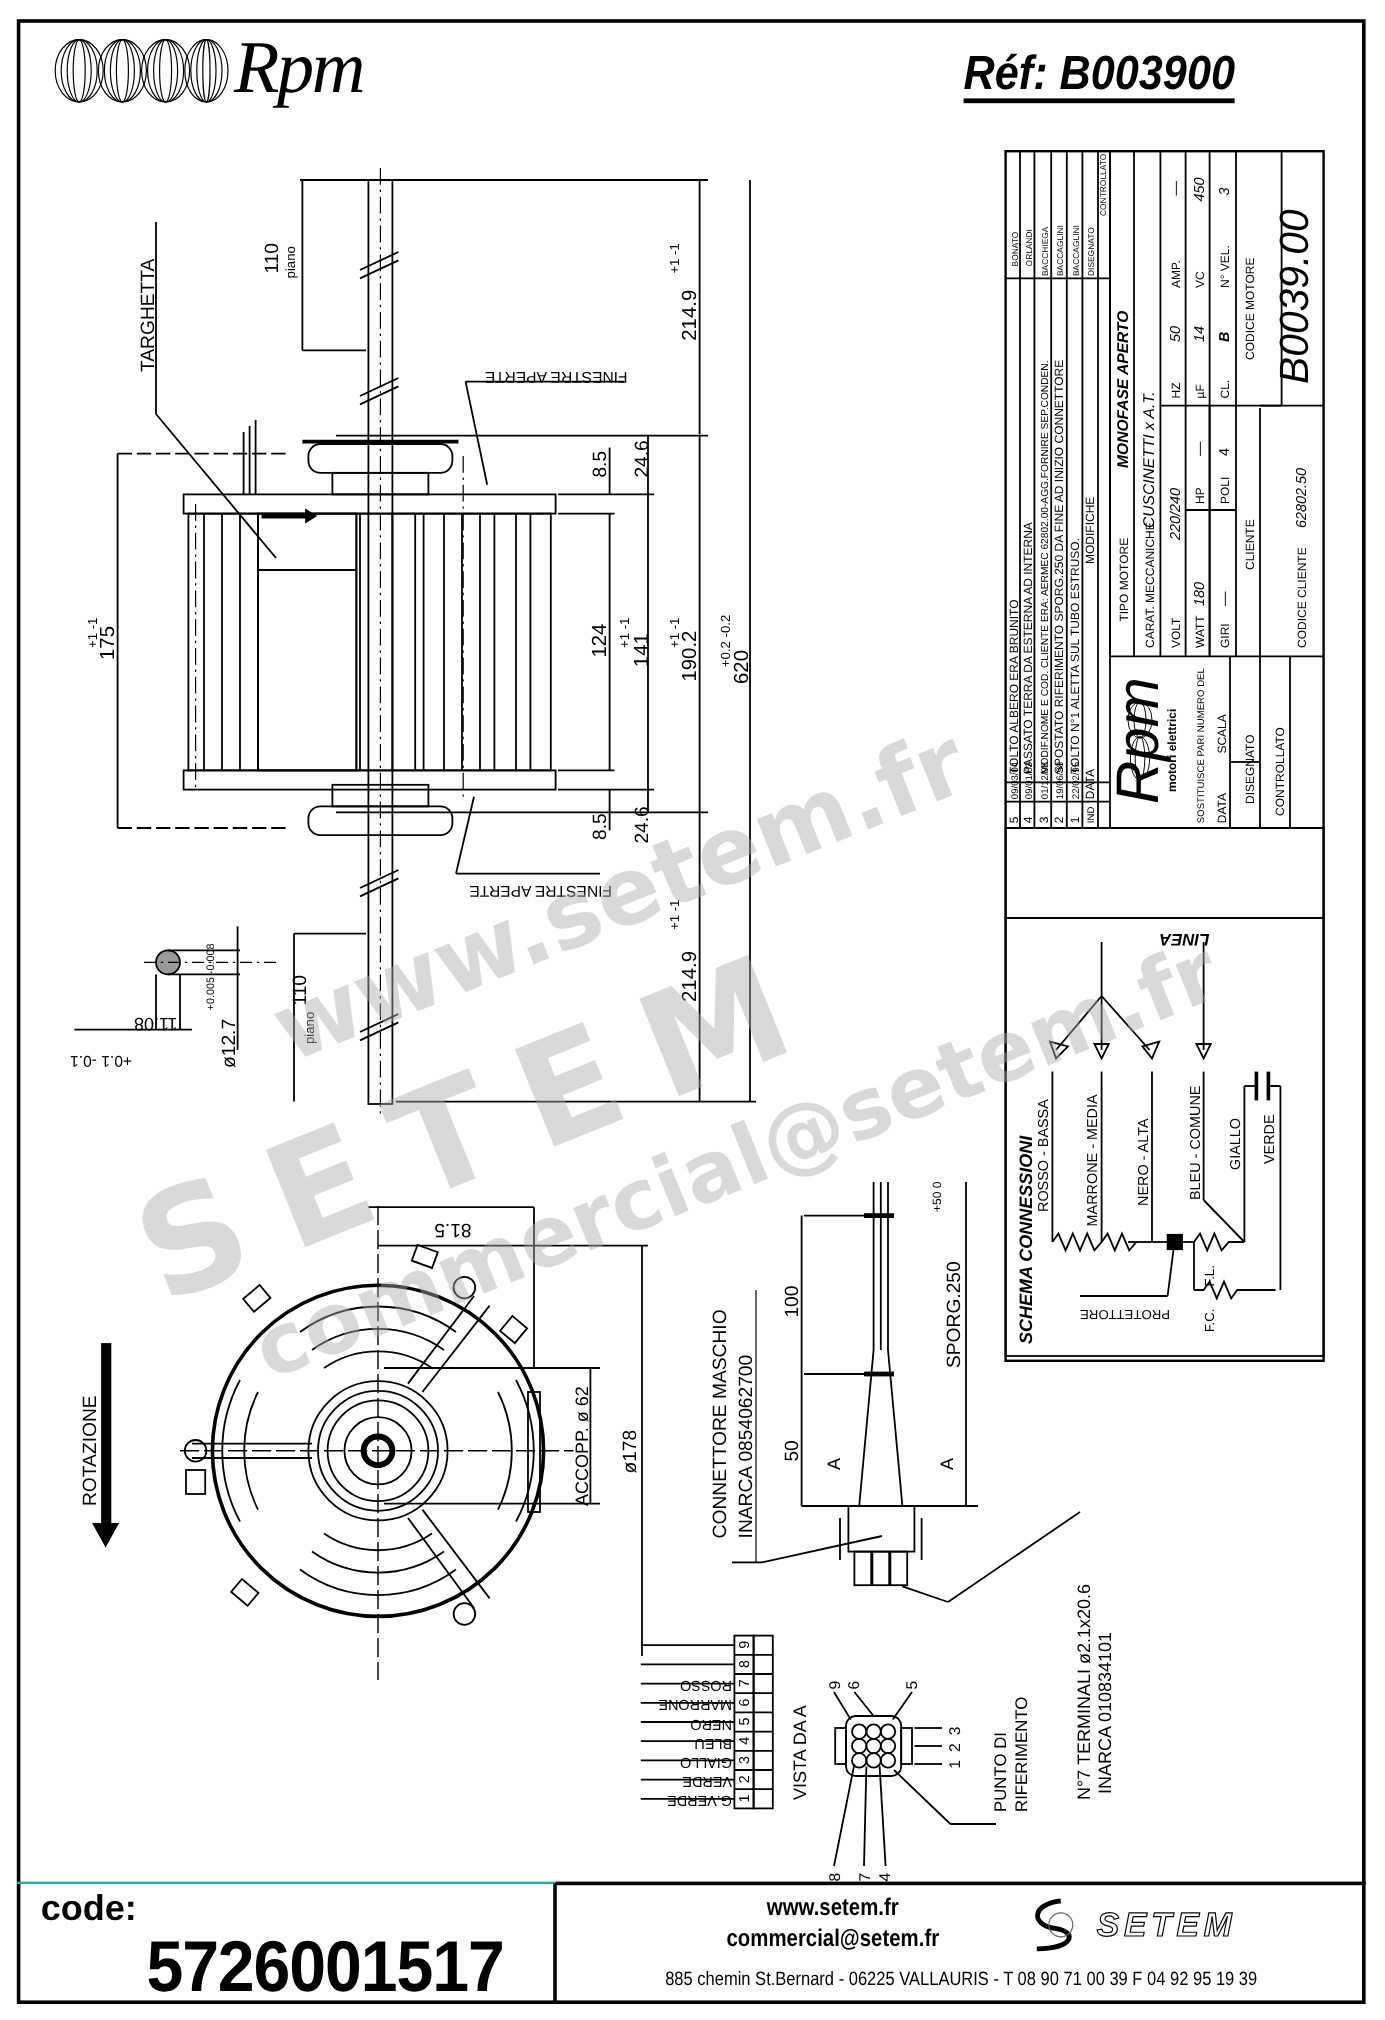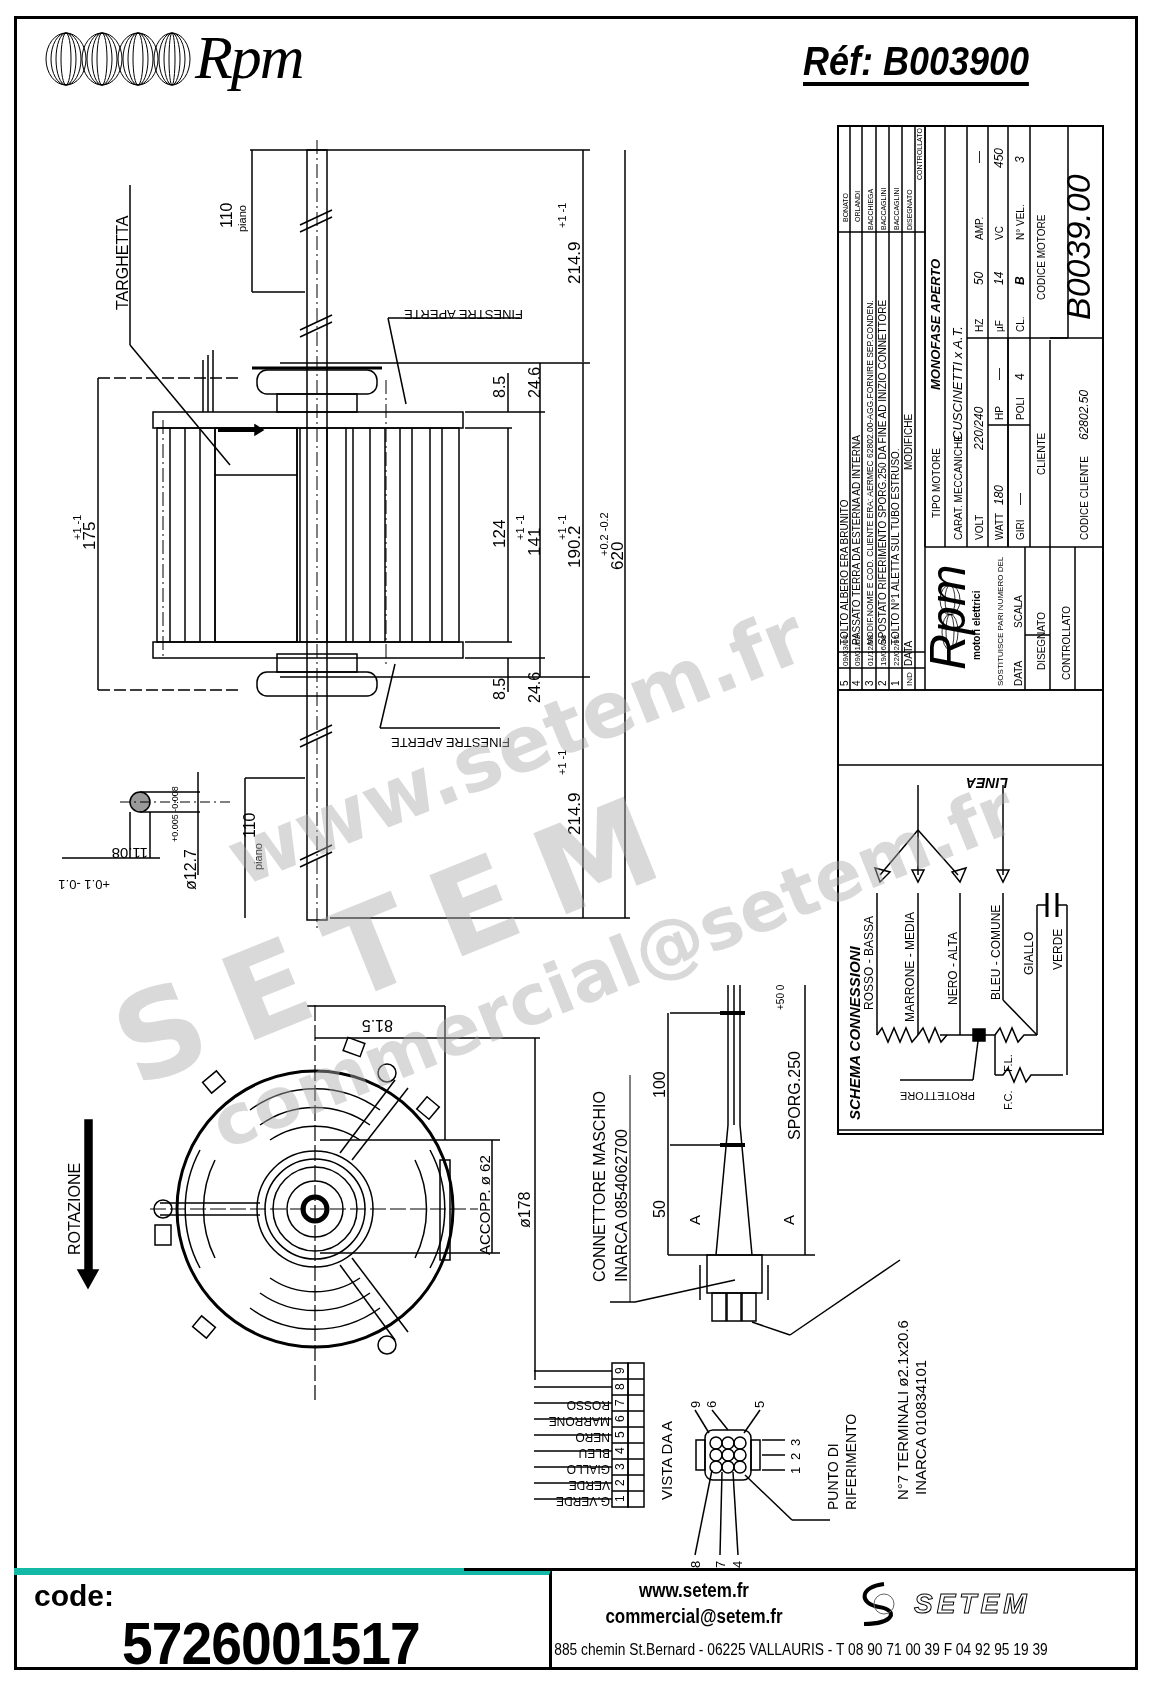--- a/index.html
+++ b/index.html
@@ -3,21 +3,21 @@
 <meta charset="utf-8">
 <style>
   html,body{margin:0;padding:0;background:#fff;}
   body{width:1154px;height:1683px;position:relative;overflow:hidden;font-family:"Liberation Sans",sans-serif;color:#000;}
   .sheet{position:absolute;left:14px;top:16px;width:1124px;height:1654px;border:3px solid #000;box-sizing:border-box;}
   .abs{position:absolute;}
   .hdr-logo{left:44px;top:30px;}
   .logo-rpm{position:absolute;left:195px;top:26px;font-family:"Liberation Serif",serif;font-style:italic;font-size:62px;line-height:1;letter-spacing:-2px;}
   .ref{position:absolute;left:803px;top:40px;font-size:40px;font-weight:bold;font-style:italic;border-bottom:4px solid #000;line-height:1.05;transform:scaleX(0.9);transform-origin:left;}
   svg text{font-family:"Liberation Sans",sans-serif;}
-  .footer-code-box{position:absolute;left:14px;top:1568px;width:538px;height:102px;border-top:7px solid #14b8a6;border-right:3px solid #000;box-sizing:border-box;}
+  .footer-code-box{position:absolute;left:14px;top:1568px;width:450px;height:102px;border-top:2px solid #14b8a6;border-right:3px solid #000;box-sizing:border-box;}
   .code-label{position:absolute;left:20px;top:4px;font-size:30px;font-weight:bold;}
   .code-value{position:absolute;left:108px;top:34px;font-size:60px;font-weight:bold;letter-spacing:-1px;transform:scaleX(0.92);transform-origin:left;}
   .footer-right{position:absolute;left:464px;top:1568px;width:674px;height:102px;border-top:3px solid #000;box-sizing:border-box;}
   .f-web{position:absolute;left:130px;top:8px;width:200px;text-align:center;font-size:20px;font-weight:bold;transform:scaleX(0.85);}
   .f-mail{position:absolute;left:80px;top:34px;width:300px;text-align:center;font-size:20px;font-weight:bold;transform:scaleX(0.85);}
   .f-addr{position:absolute;left:0px;top:70px;width:674px;text-align:center;font-size:16px;transform:scaleX(0.86);}
   .setem-logo{position:absolute;left:390px;top:8px;}
   .wm{position:absolute;color:rgba(170,170,170,0.45);font-weight:bold;font-family:"DejaVu Sans",sans-serif;white-space:nowrap;pointer-events:none;transform-origin:left top;}
 </style>
 </head>

